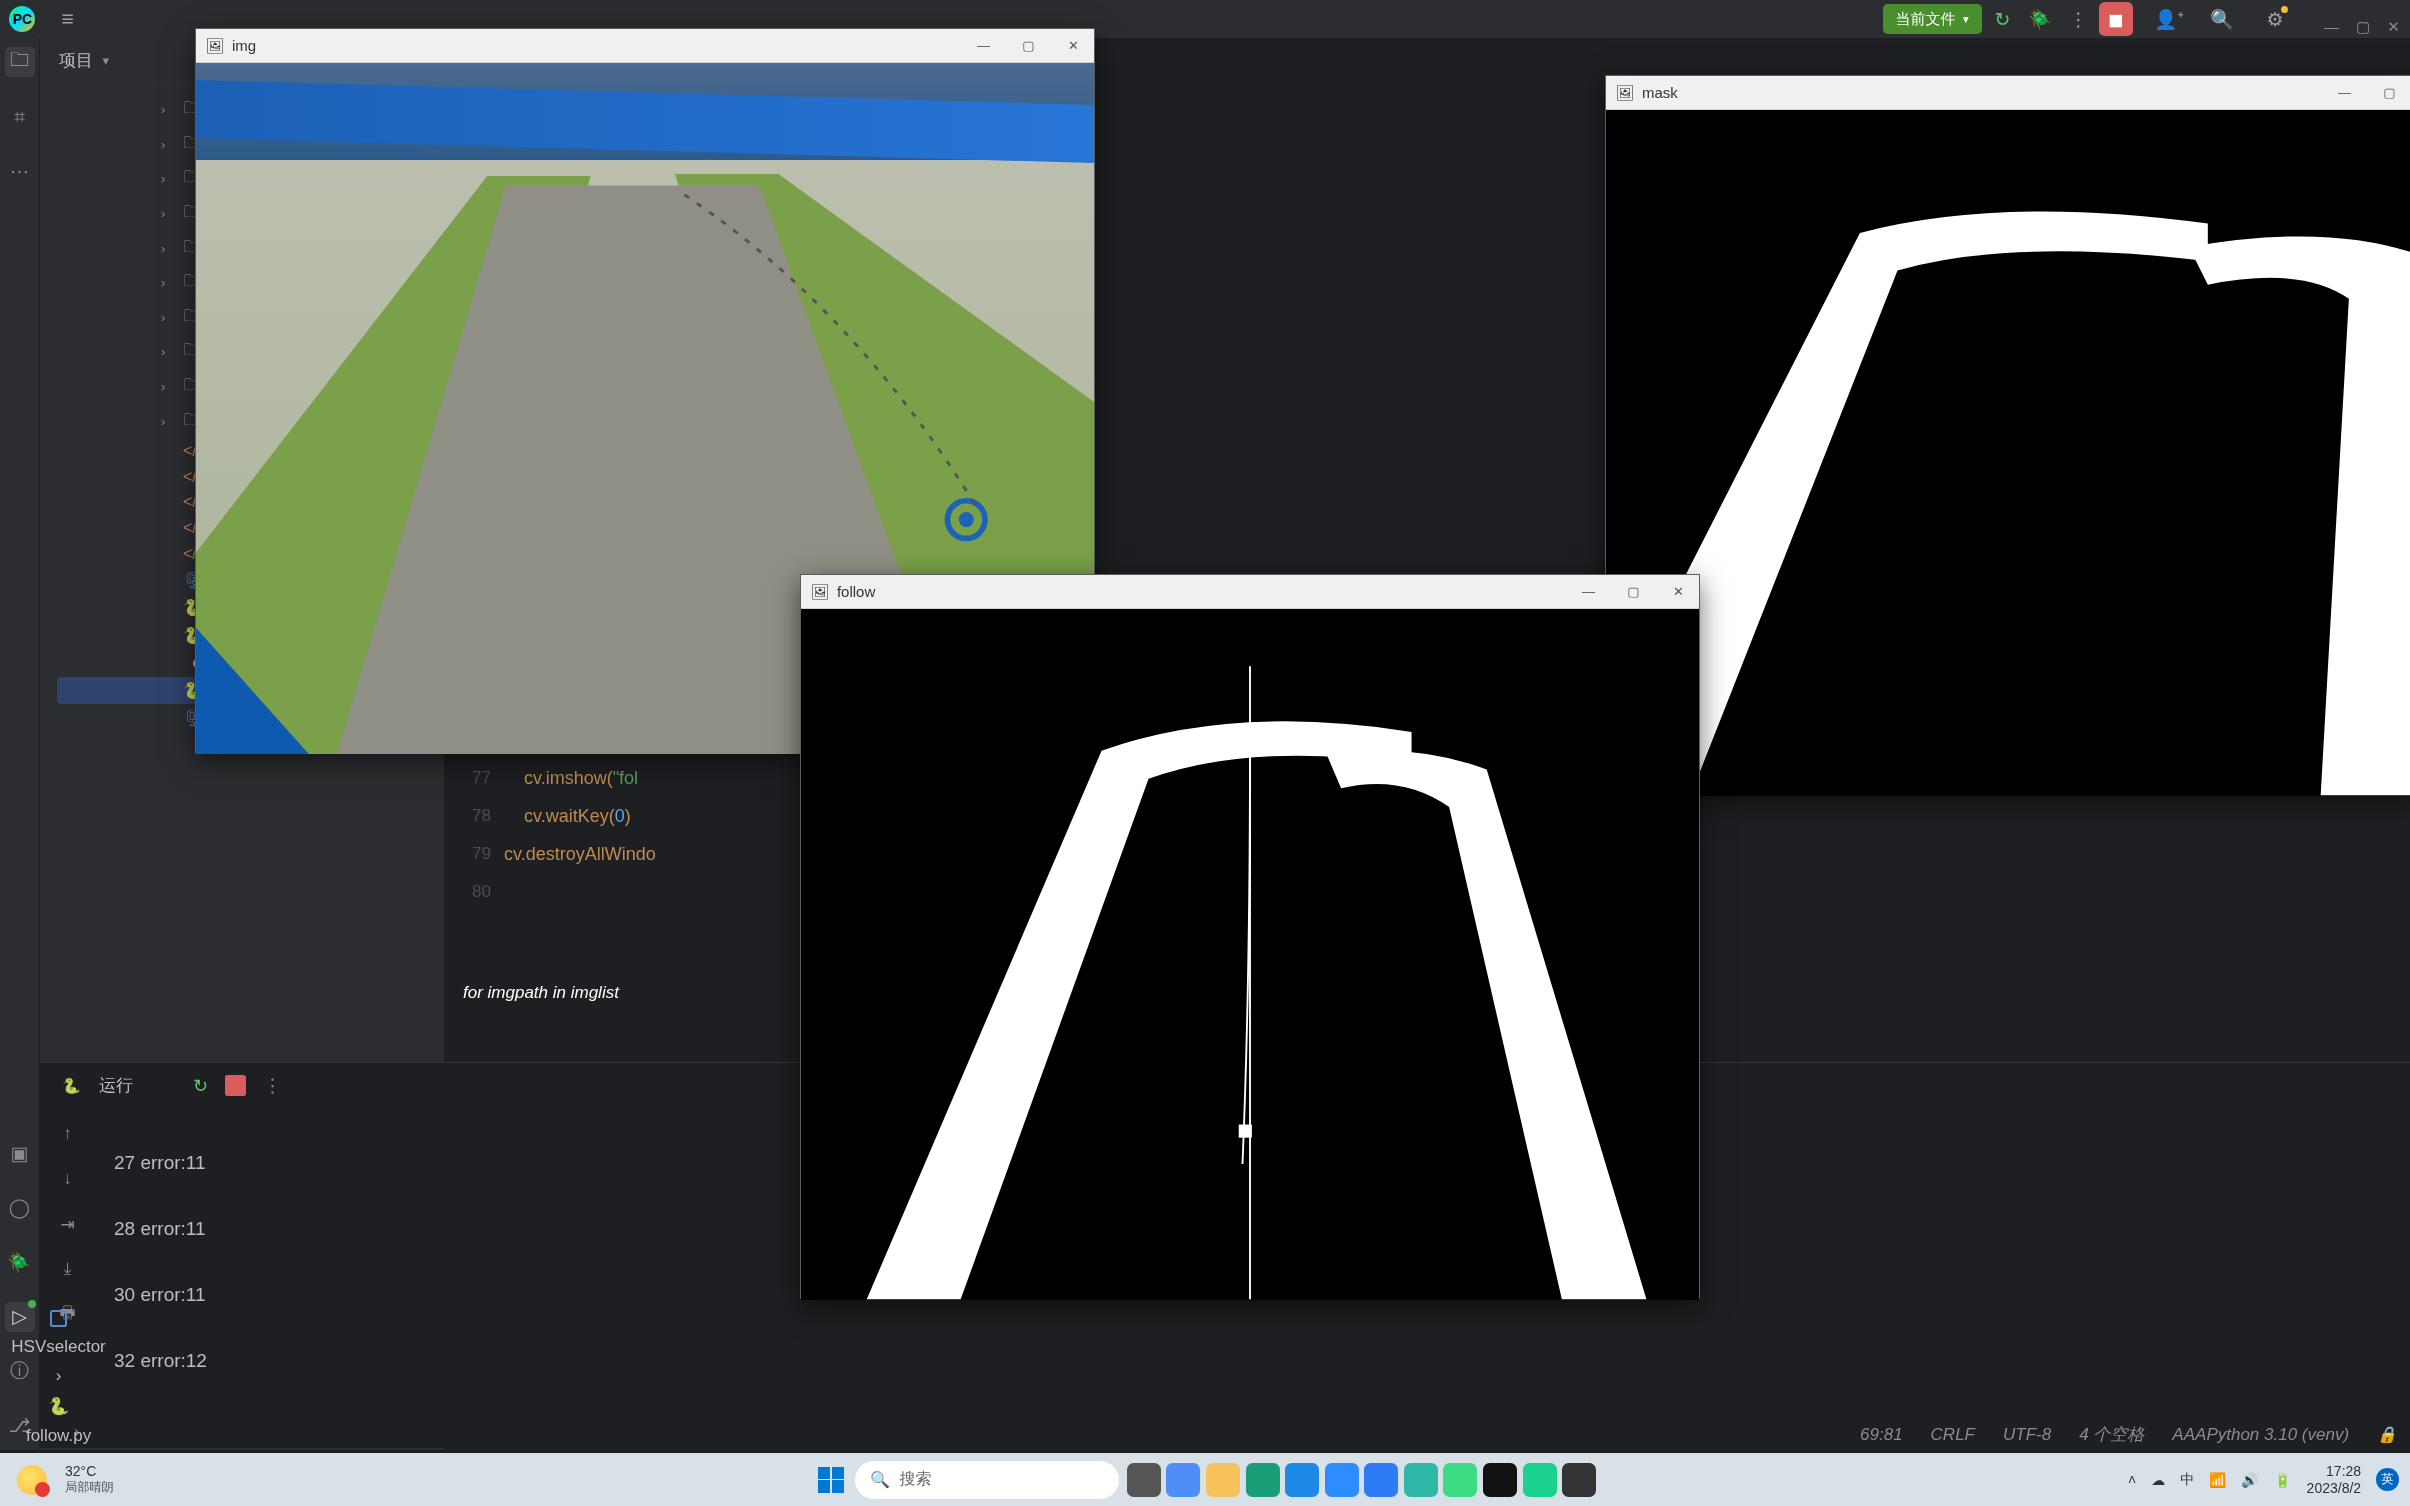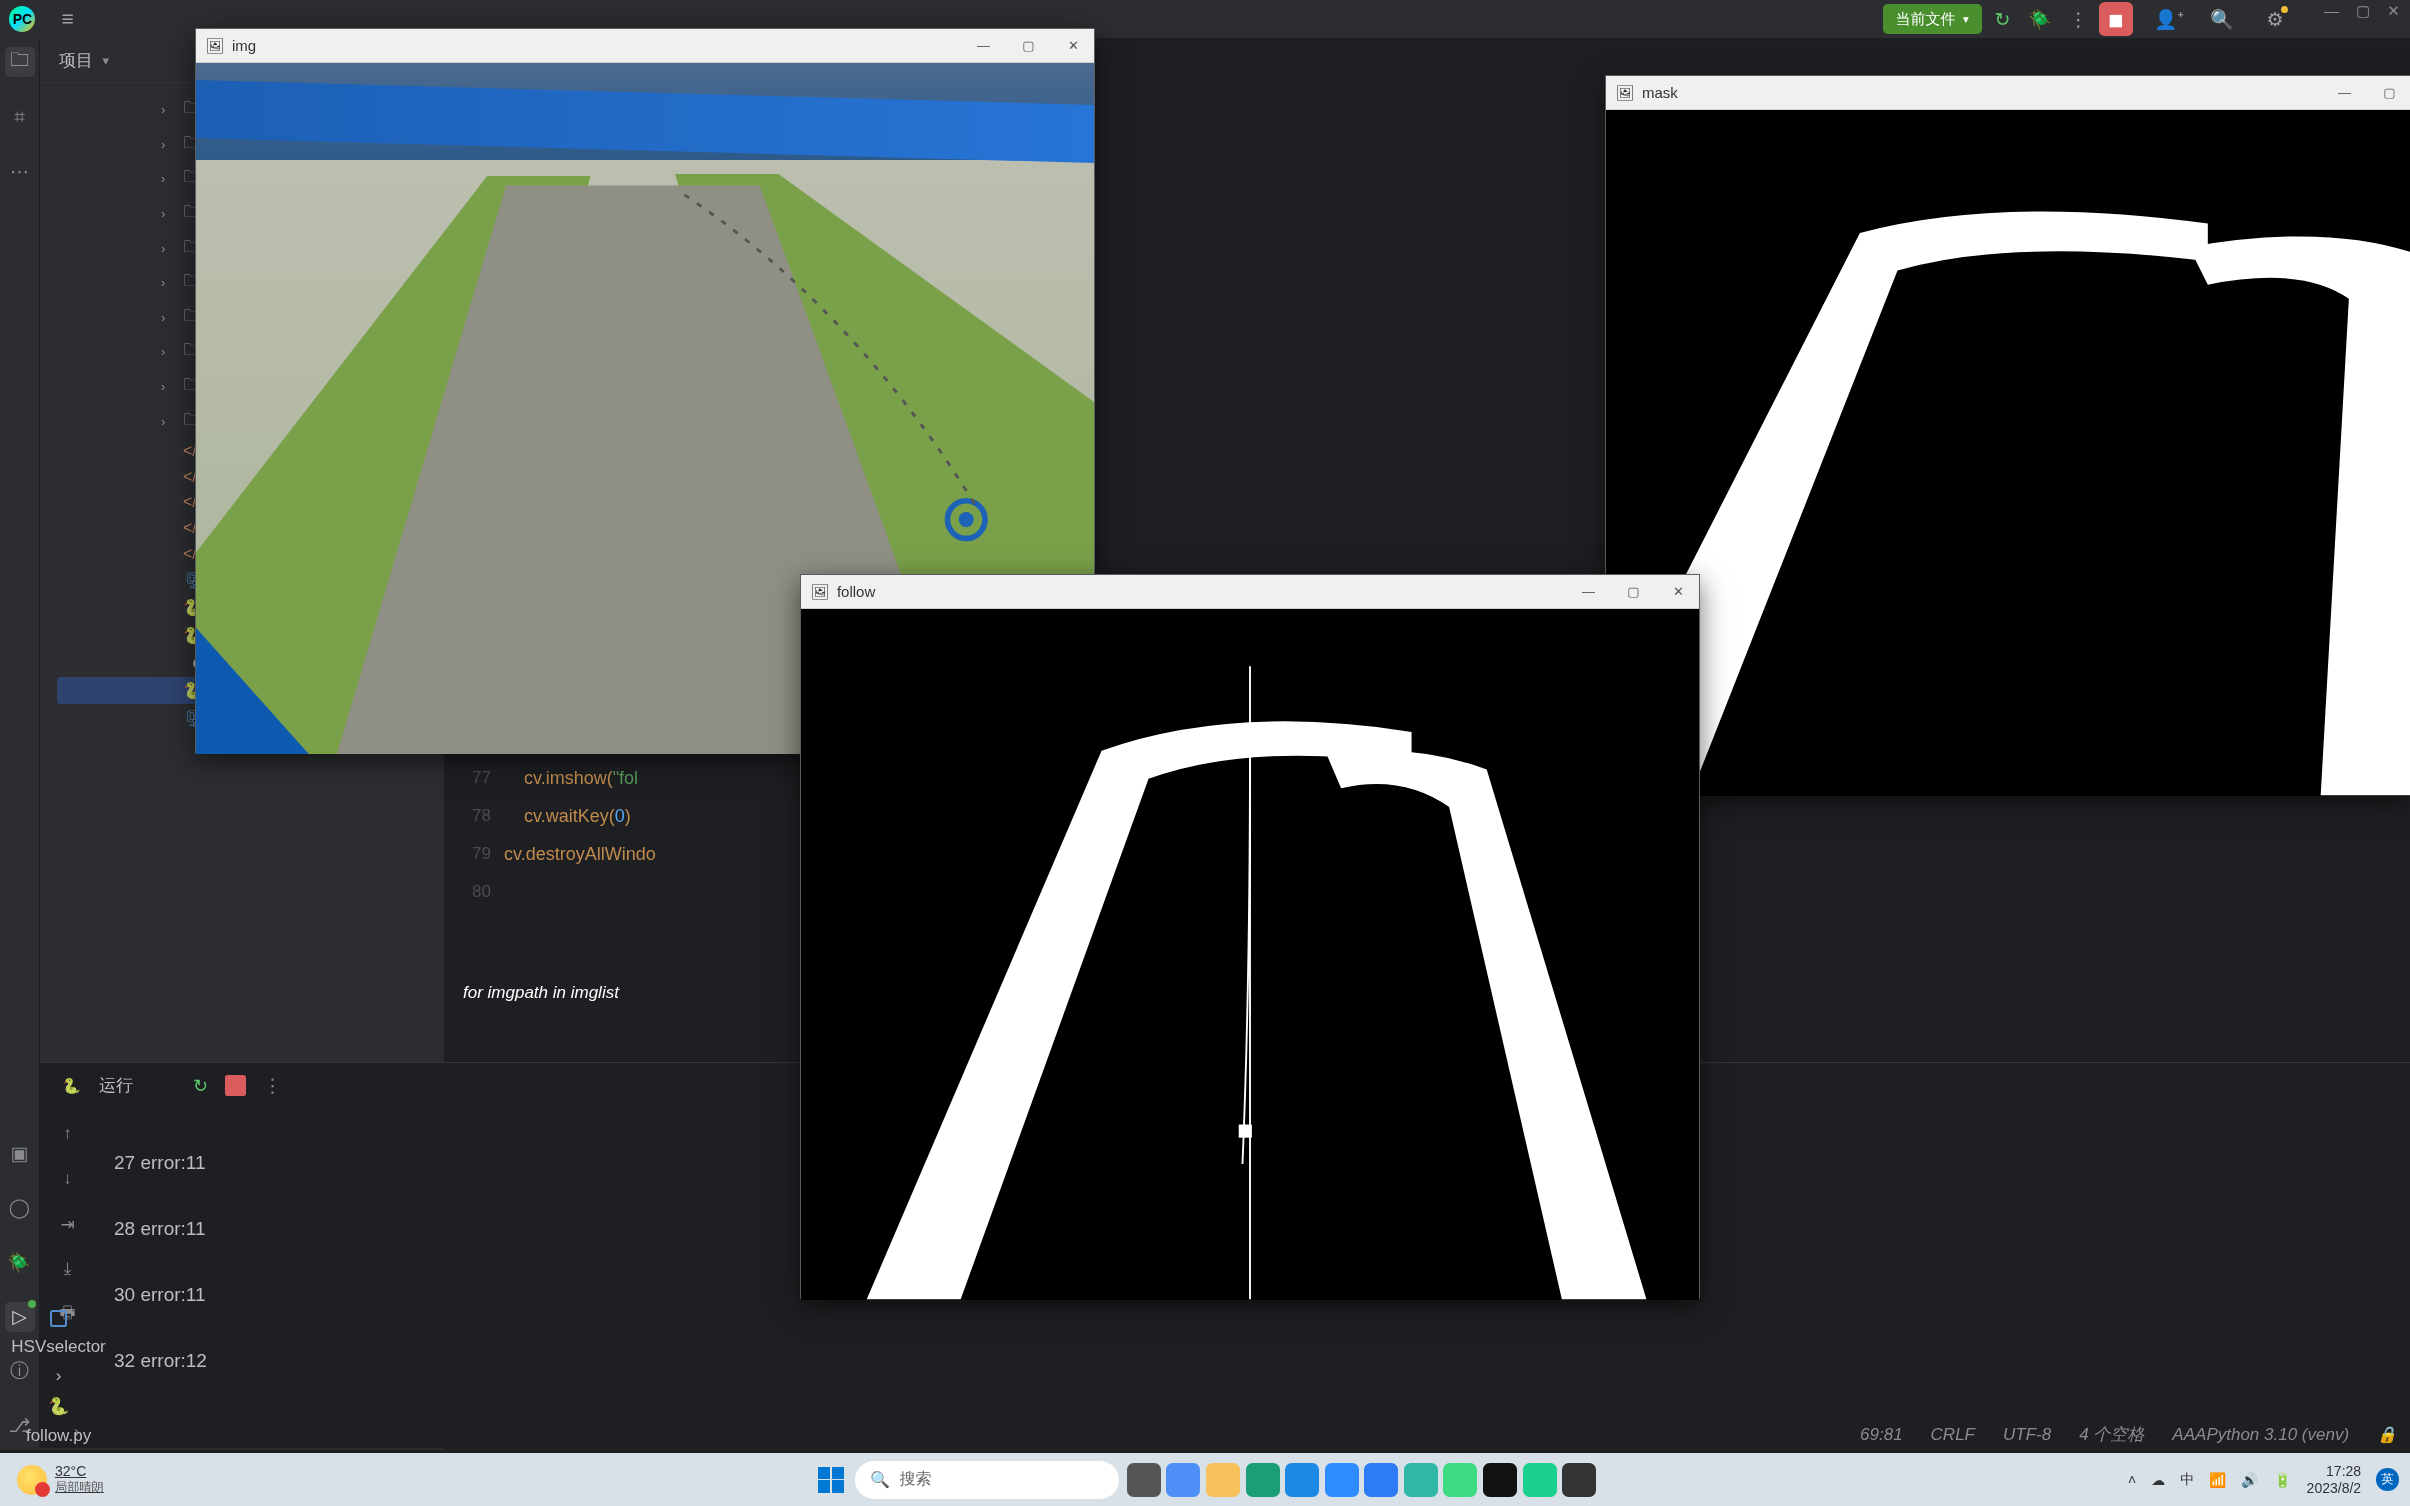--- a/index.html
+++ b/index.html
@@ -1,21 +1,21 @@
 <!DOCTYPE html>
 <html style="font-size:15px"><head>
 <meta charset="utf-8">
 <style>
 * { margin: 0; padding: 0; box-sizing: border-box; font-family: "Segoe UI", -apple-system, sans-serif; }
 html, body { width: 2411px; height: 1507px; background: #1e1f22; color: #bcbec4; overflow: hidden; }
 
 
 .top-toolbar { height: 38px; background: #2b2d30; display: flex; align-items: center; padding: 0 9.4px; position: relative; }
 .top-toolbar .left { display: flex; align-items: center; gap: 26px; }
-.top-toolbar .right { display: flex; align-items: flex-start; gap: 19px; position: absolute; right: 11.3px; }
+.top-toolbar .right { display: flex; align-items: flex-end; gap: 19px; position: absolute; right: 11.3px; }
 .pc-logo { width: 26px; height: 26px; background: linear-gradient(135deg, #00ff88, #00ddff, #ffbb00); border-radius: 13px; display: flex; align-items: center; justify-content: center; font-weight: bold; color: #000; font-size: 14px; }
 .hamburger { color: #a0a1a4; font-size: 21px; cursor: pointer; }
 .run-group { display: flex; align-items: center; gap: 3.8px; }
 .btn-green { background: #4a8f2e; color: #fff; padding: 5.6px 13px; border-radius: 4.7px; display: flex; align-items: center; gap: 7.5px; font-size: 15px; cursor: pointer; }
 .btn-green .chev { font-size: 11.3px; }
 .tb-icon { width: 34px; height: 34px; display: flex; align-items: center; justify-content: center; color: #a0a1a4; cursor: pointer; font-size: 19px; border-radius: 4.7px; }
 .tb-icon.stop-red { background: #db5c5c; color: #fff; border-radius: 5.6px; }
 .gear-dot { position: relative; }
 .gear-dot::after { content: ""; position: absolute; top: 3.8px; right: 3.8px; width: 7.5px; height: 7.5px; background: #f2c037; border-radius: 50%; }
 .win-ctrl { display: flex; gap: 17px; margin-left: 13px; color: #8a8c90; }
@@ -85,21 +85,21 @@
 .road-photo { position: relative; overflow: hidden; background: linear-gradient(to bottom, #4b6a8f 0%, #2d5a8a 14%, #bcbfaf 14%, #aab498 100%); }
 .road-photo .banner { position: absolute; top: 17px; left: 0; right: 0; height: 83px; background: linear-gradient(90deg, #1c5fb5, #2775d6); clip-path: polygon(0 0, 100% 30%, 100% 100%, 0 70%); }
 .road-photo svg { width: 100%; height: 100%; }
 
 
 .mask-canvas { background: #000; position: relative; overflow: hidden; }
 .mask-canvas svg { width: 100%; height: 100%; }
 
 
 .win-taskbar { position: absolute; left: 0; right: 0; bottom: 0; height: 53px; background: #d8e0e8; display: flex; align-items: center; }
-.tb-weather { position: absolute; left: 17px; display: flex; align-items: center; gap: 8px; font-size: 14px; color: #333; text-decoration: underline; }
+.tb-weather { position: absolute; left: 17px; display: flex; align-items: center; gap: 18px; font-size: 14px; color: #333; }
 .tb-weather .sun { width: 30px; height: 30px; background: radial-gradient(circle at 40% 40%, #ffe36b, #ffb93b); border-radius: 50%; position: relative; }
 .tb-weather .sun::after { content: ""; position: absolute; bottom: -2.8px; right: -2.8px; width: 15px; height: 15px; background: #e53935; border-radius: 50%; color: #fff; font-size: 10.4px; display: flex; align-items: center; justify-content: center; }
 .tb-center { margin: 0 auto; display: flex; align-items: center; gap: 7.5px; }
 .tb-start { width: 34px; height: 34px; display: flex; align-items: center; justify-content: center; font-size: 22.6px; }
 .win11-logo { width: 26px; height: 26px; display: grid; grid-template-columns: 1fr 1fr; grid-template-rows: 1fr 1fr; gap: 1.9px; }
 .win11-logo div { background: #0078d4; }
 .tb-search { width: 264px; height: 38px; background: #fff; border-radius: 19px; display: flex; align-items: center; padding: 0 15px; gap: 9.4px; color: #666; font-size: 16px; }
 .tb-app { width: 41px; height: 41px; border-radius: 5.6px; display: flex; align-items: center; justify-content: center; font-size: 21px; cursor: pointer; }
 .tb-tray { position: absolute; right: 11.3px; display: flex; align-items: center; gap: 15px; font-size: 14px; color: #333; }
 .tb-clock { text-align: right; line-height: 1.2; }

